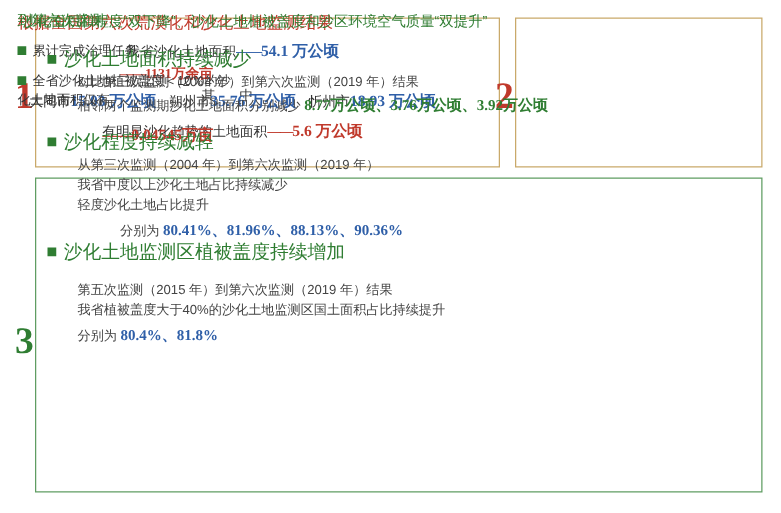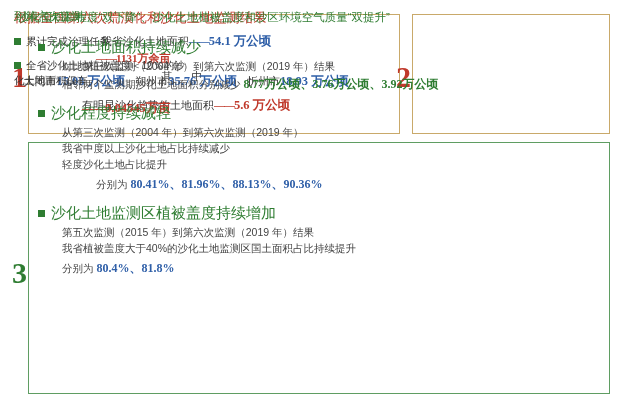--- a/index.html
+++ b/index.html
@@ -220,21 +220,21 @@
   #p3-s1 { left: 38px; top: 38px; }
   #p3-s1-l1 { left: 62px; top: 58px; }
   #p3-s1-l2 { left: 62px; top: 76px; }
 
   #p3-s2 { left: 38px; top: 104px; }
   #p3-s2-l1 { left: 62px; top: 124px; }
   #p3-s2-l2 { left: 62px; top: 140px; }
   #p3-s2-l3 { left: 62px; top: 156px; }
   #p3-s2-l4 { left: 65px; top: 176px; margin-left: 31px; }
 
-  #p3-s3 { left: 38px; top: 204px; }
+  #p3-s3 { left: 38px; top: 192px; }
   #p3-s3-l1 { left: 62px; top: 224px; }
   #p3-s3-l2 { left: 62px; top: 240px; }
   #p3-s3-l3 { left: 62px; top: 260px; }
 </style>
 </head>
 <body>
 
 <div class="page">
 
   <div class="panel" id="panel-1"></div>

